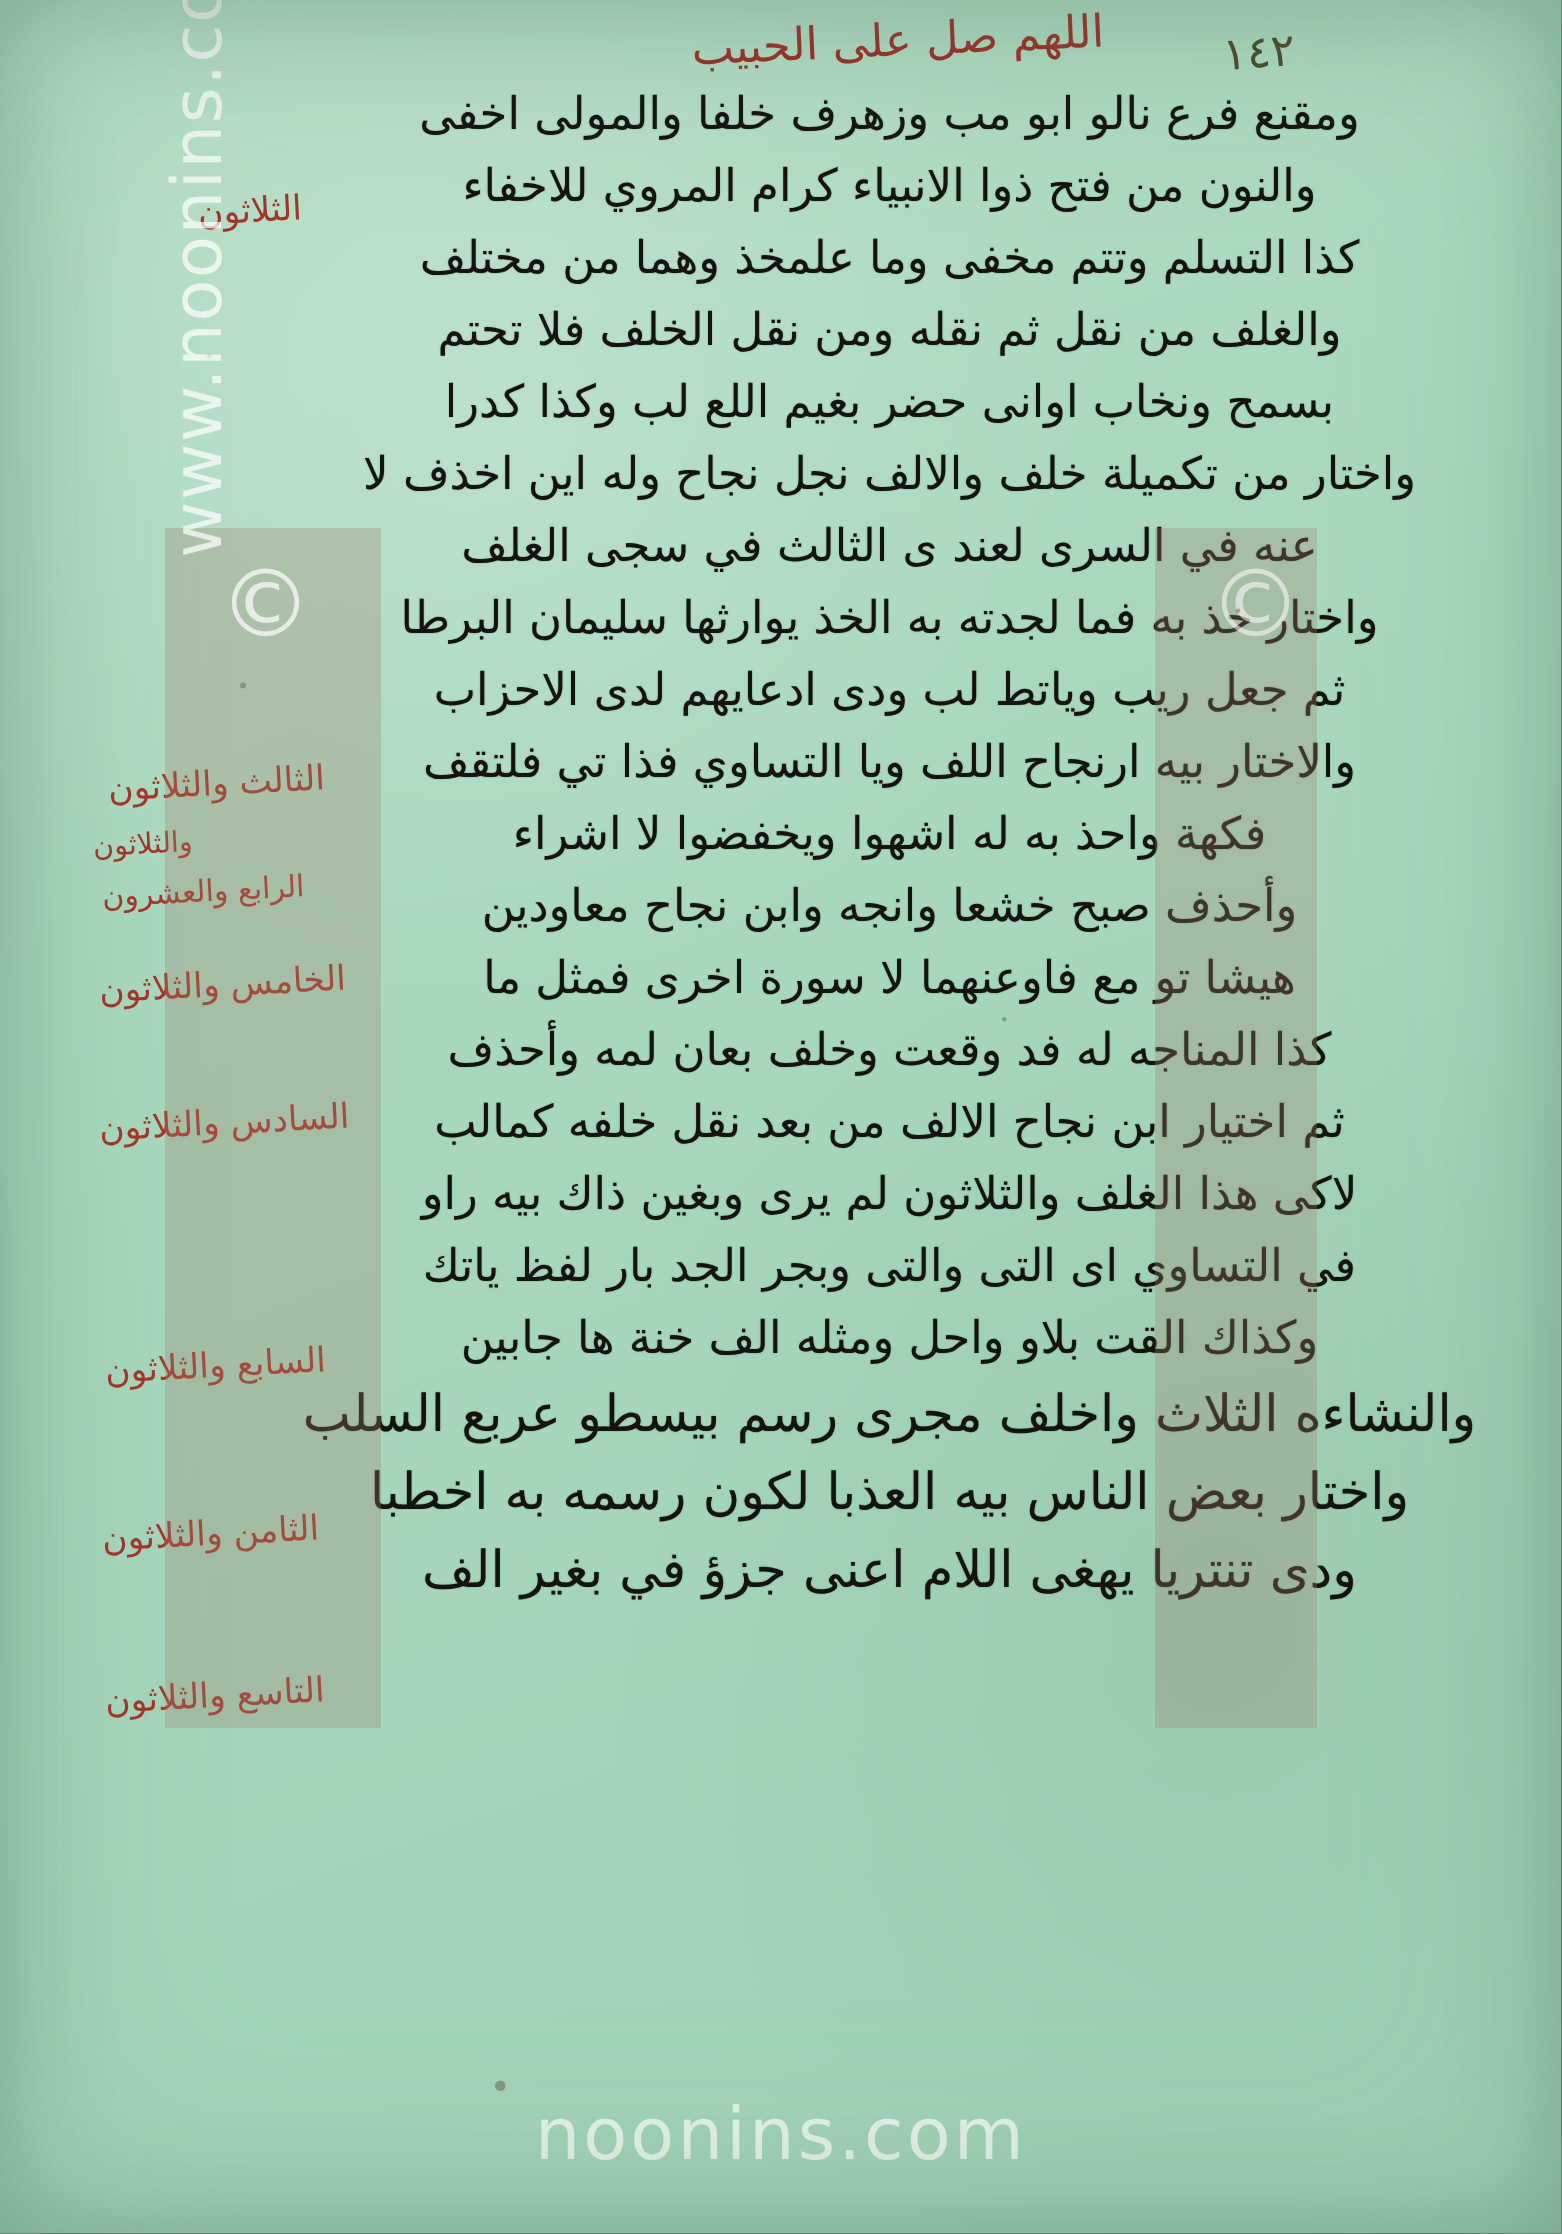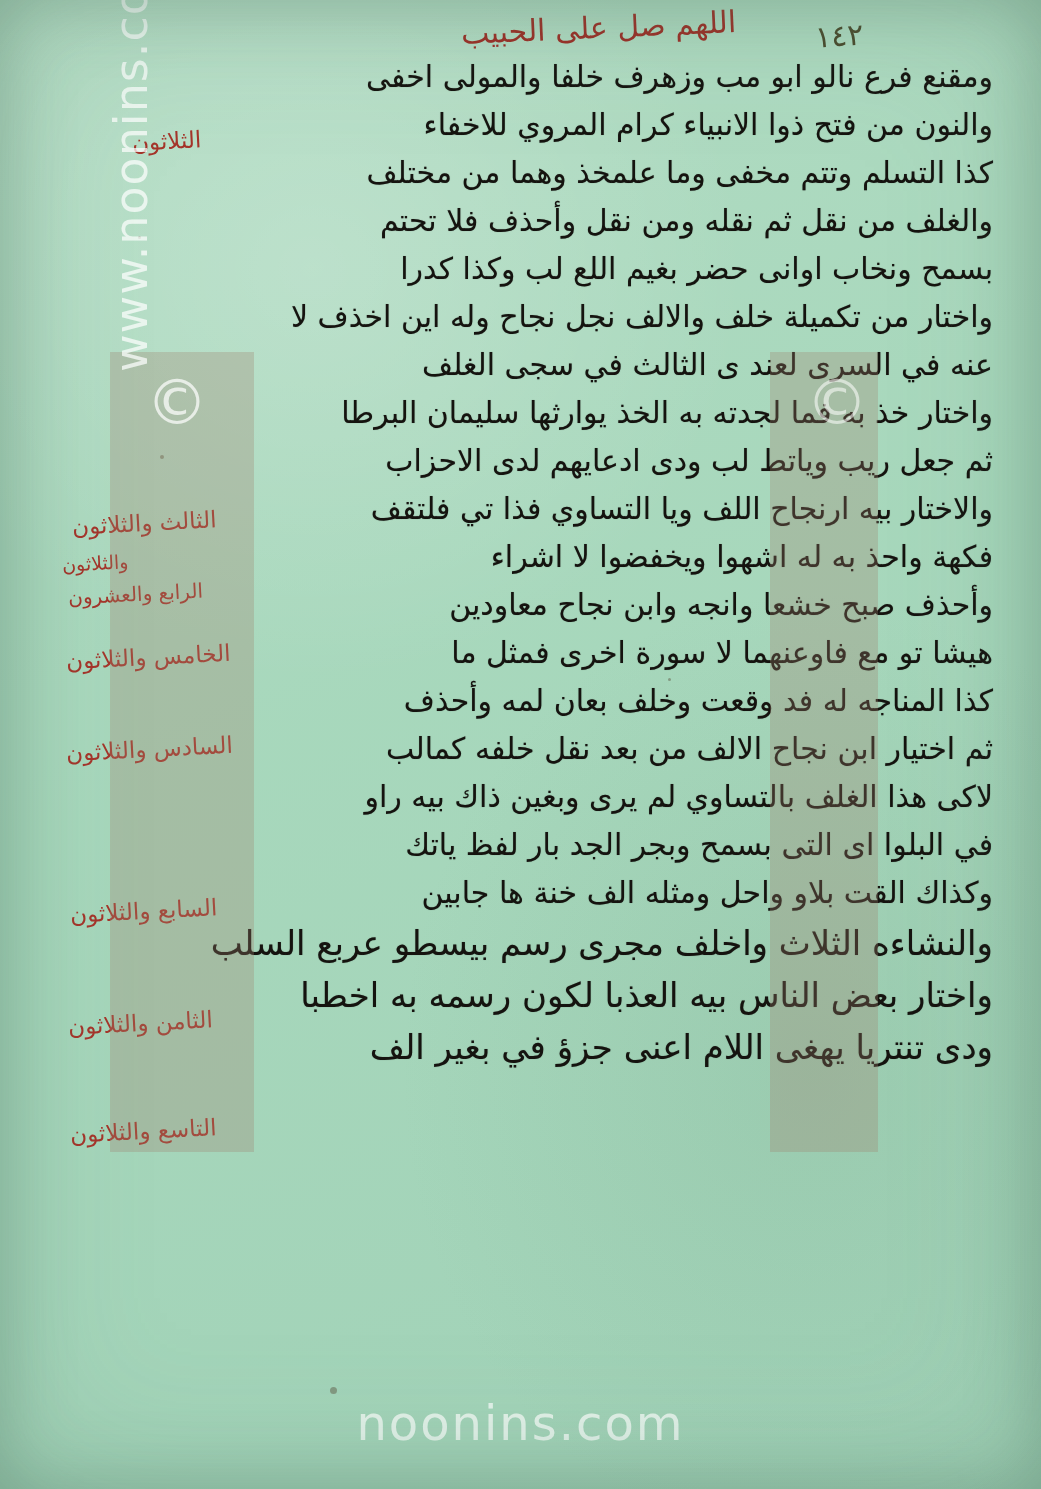--- a/index.html
+++ b/index.html
@@ -61,21 +61,21 @@
     white-space: nowrap;
     transform: rotate(-2.5deg);
   }
 
   .body-text {
     position: absolute;
     top: 62px;
     right: 48px;
     width: 800px;
     direction: rtl;
-    text-align: right;
+    text-align: center;
   }
   .line {
     font-size: 30px;
     line-height: 1.0;
     color: #15130f;
     white-space: nowrap;
     margin-bottom: 18px;
     text-shadow: 0 0 1px rgba(0,0,0,0.35);
   }
   .line.small { font-size: 34px; }
@@ -164,34 +164,34 @@
   <div class="speck" style="left:668px;top:678px;width:3px;height:3px;"></div>
 
   <div class="folio-num">١٤٢</div>
 
   <div class="basmala">اللهم صل على الحبيب</div>
 
   <div class="body-text">
     <div class="line">ومقنع فرع نالو ابو مب وزهرف خلفا والمولى اخفى</div>
     <div class="line">والنون من فتح ذوا الانبياء كرام المروي للاخفاء</div>
     <div class="line">كذا التسلم وتتم مخفى وما علمخذ وهما من مختلف</div>
-    <div class="line">والغلف من نقل ثم نقله ومن نقل وأحذف فلا تحتم</div>
+    <div class="line">والغلف من نقل ثم نقله ومن نقل الخلف فلا تحتم</div>
     <div class="line">بسمح ونخاب اوانى حضر بغيم اللع لب وكذا كدرا</div>
     <div class="line">واختار من تكميلة خلف والالف نجل نجاح وله اين اخذف لا</div>
     <div class="line">عنه في السرى لعند ى الثالث في سجى الغلف</div>
     <div class="line">واختار خذ به فما لجدته به الخذ يوارثها سليمان البرطا</div>
     <div class="line">ثم جعل ريب وياتط لب ودى ادعايهم لدى الاحزاب</div>
     <div class="line">والاختار بيه ارنجاح اللف ويا التساوي فذا تي فلتقف</div>
     <div class="line">فكهة واحذ به له اشهوا ويخفضوا لا اشراء</div>
     <div class="line">وأحذف صبح خشعا وانجه وابن نجاح معاودين</div>
     <div class="line">هيشا تو مع فاوعنهما لا سورة اخرى فمثل ما</div>
     <div class="line">كذا المناجه له فد وقعت وخلف بعان لمه وأحذف</div>
     <div class="line">ثم اختيار ابن نجاح الالف من بعد نقل خلفه كمالب</div>
-    <div class="line">لاكى هذا الغلف بالتساوي لم يرى وبغين ذاك بيه راو</div>
-    <div class="line">في البلوا اى التى بسمح وبجر الجد بار لفظ ياتك</div>
+    <div class="line">لاكى هذا الغلف والثلاثون لم يرى وبغين ذاك بيه راو</div>
+    <div class="line">في التساوي اى التى والتى وبجر الجد بار لفظ ياتك</div>
     <div class="line">وكذاك القت بلاو واحل ومثله الف خنة ها جابين</div>
     <div class="line small">والنشاءه الثلاث واخلف مجرى رسم بيسطو عربع السلب</div>
     <div class="line small">واختار بعض الناس بيه العذبا لكون رسمه به اخطبا</div>
     <div class="line small">ودى تنتريا يهغى اللام اعنى جزؤ في بغير الف</div>
   </div>
 
   <div class="margin-notes">
     <div class="mnote" style="top:66px; left:80px;">الثلاثون</div>
     <div class="mnote" style="top:448px; left:20px;">الثالث والثلاثون</div>
     <div class="mnote" style="top:490px; left:10px; font-size:19px;">والثلاثون</div>

